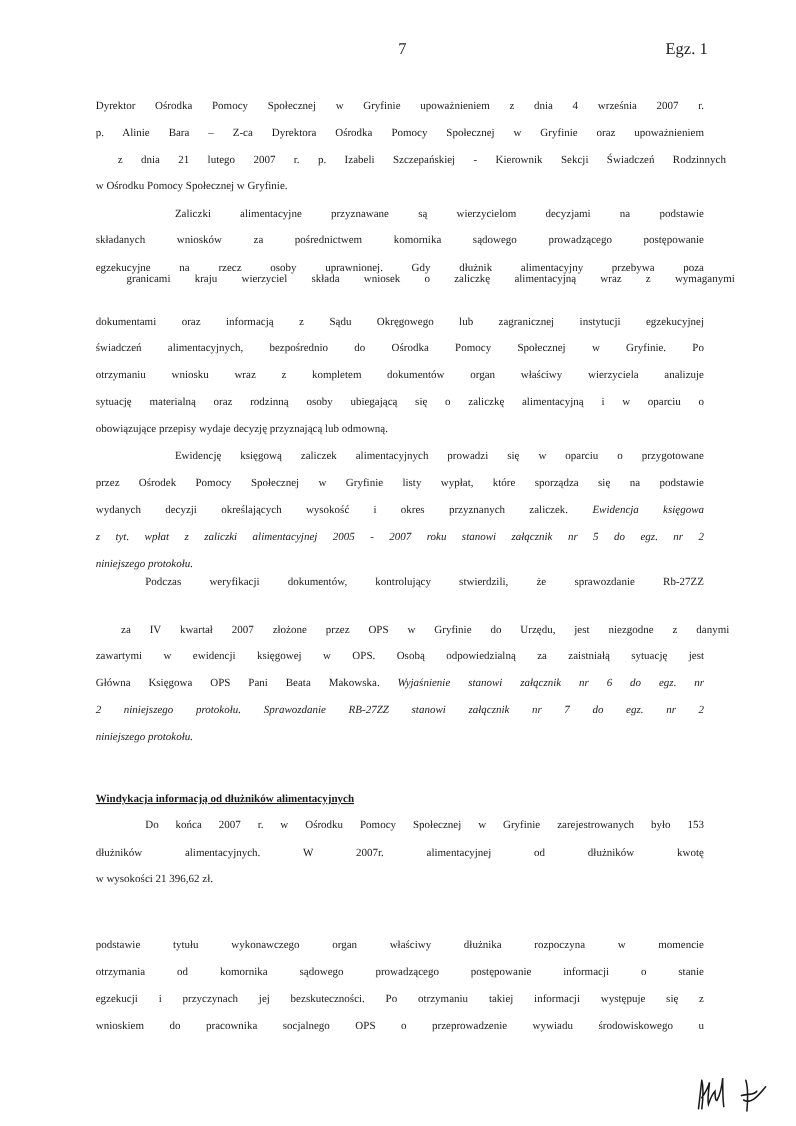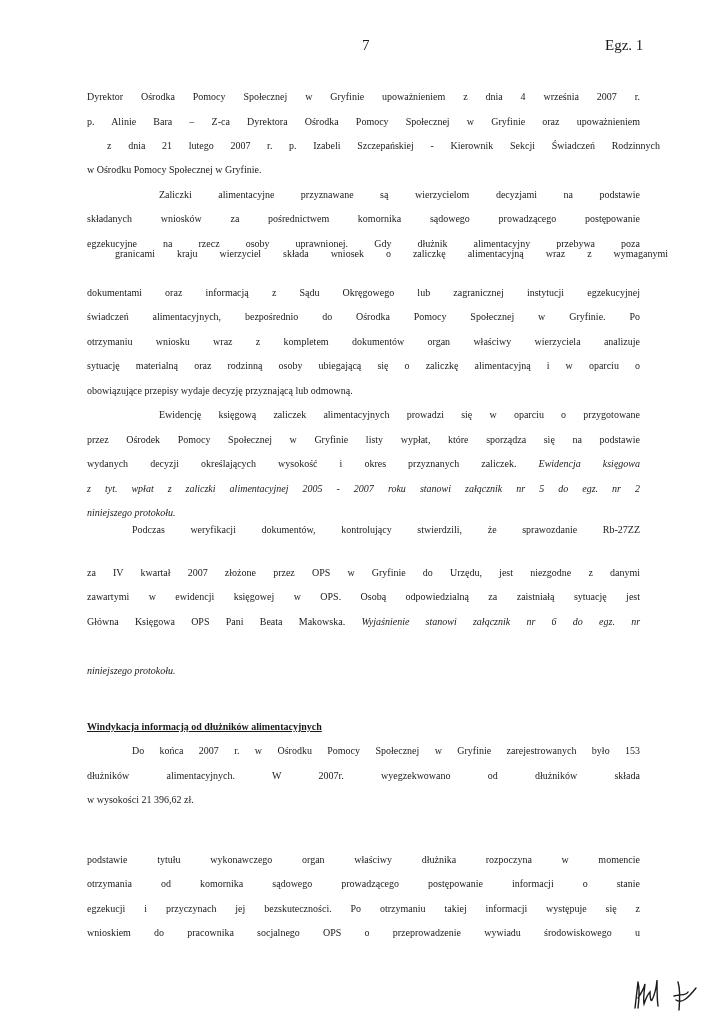--- a/index.html
+++ b/index.html
@@ -51,34 +51,39 @@
     <span class="it">Ewidencja księgowa</span>
   </div>
   <div class="line it" style="top:479px;">
     <span>z tyt. wpłat z zaliczki alimentacyjnej 2005 - 2007 roku stanowi</span>
     <span class="b">załącznik nr 5</span>
     <span>do egz. nr 2</span>
   </div>
   <div class="line last it" style="top:503px;">niniejszego protokołu.</div>
 
   <div class="line ind2" style="top:506px;margin-top:14px;">Podczas weryfikacji dokumentów, kontrolujący stwierdzili, że sprawozdanie Rb-27ZZ</div>
-  <div class="line" style="top:563px;">za IV kwartał 2007 złożone przez OPS w Gryfinie do Urzędu, jest niezgodne z danymi</div>
+  <div class="line" style="top:563px;margin-left:23px;">za IV kwartał 2007 złożone przez OPS w Gryfinie do Urzędu, jest niezgodne z danymi</div>
   <div class="line" style="top:587px;">zawartymi w ewidencji księgowej w OPS. Osobą odpowiedzialną za zaistniałą sytuację jest</div>
   <div class="line" style="top:612px;">
     <span>Główna Księgowa OPS Pani Beata Makowska.</span>
     <span class="it">Wyjaśnienie stanowi</span>
     <span class="it b">załącznik nr 6</span>
     <span class="it">do egz. nr</span>
   </div>
+  <div class="line it" style="top:636px;">
+    <span>2 niniejszego protokołu. Sprawozdanie RB-27ZZ stanowi</span>
+    <span class="b">załącznik nr 7</span>
+    <span>do egz. nr 2</span>
+  </div>
   <div class="line last it" style="top:661px;">niniejszego protokołu.</div>
 
   <div class="line last heading" style="top:717px;">Windykacja informacją od dłużników alimentacyjnych</div>
 
   <div class="line ind2" style="top:741px;">Do końca 2007 r. w Ośrodku Pomocy Społecznej w Gryfinie zarejestrowanych było 153</div>
-  <div class="line" style="top:766px;">dłużników alimentacyjnych. W 2007r. wyegzekwowano od dłużników składa</div>
+  <div class="line" style="top:766px;">dłużników alimentacyjnych. W 2007r. alimentacyjnej od dłużników kwotę</div>
   <div class="line last" style="top:790px;">w wysokości 21 396,62 zł.</div>
 
   <div class="line" style="top:850px;">podstawie tytułu wykonawczego organ właściwy dłużnika rozpoczyna w momencie</div>
   <div class="line" style="top:874px;">otrzymania od komornika sądowego prowadzącego postępowanie informacji o stanie</div>
   <div class="line" style="top:899px;">egzekucji i przyczynach jej bezskuteczności. Po otrzymaniu takiej informacji występuje się z</div>
   <div class="line" style="top:923px;">wnioskiem do pracownika socjalnego OPS o przeprowadzenie wywiadu środowiskowego u</div>
 
   <svg class="sig" style="left:630px; top:970px;" width="90" height="45" viewBox="0 0 90 45">
     <path d="M5 38 L8 12 M8 12 C10 20 9 30 8 38 M8 28 C12 22 14 18 15 14 C14 22 13 30 14 34 C16 28 18 24 20 22 C20 28 21 32 22 30 C24 26 26 22 27 10 C27 20 27 30 28 36" fill="none" stroke="#1a1a1a" stroke-width="1.4" stroke-linecap="round"></path>
     <path d="M48 12 C50 18 50 28 49 40 M44 26 C50 24 56 26 58 22 M46 30 C52 34 58 28 66 18" fill="none" stroke="#1a1a1a" stroke-width="1.4" stroke-linecap="round"></path>

